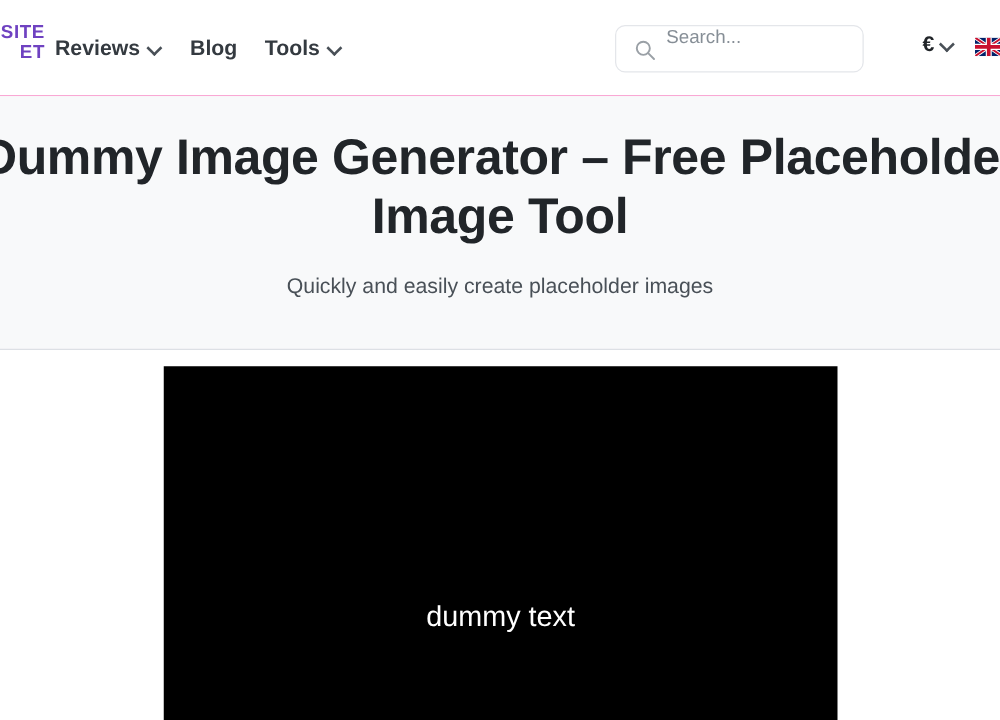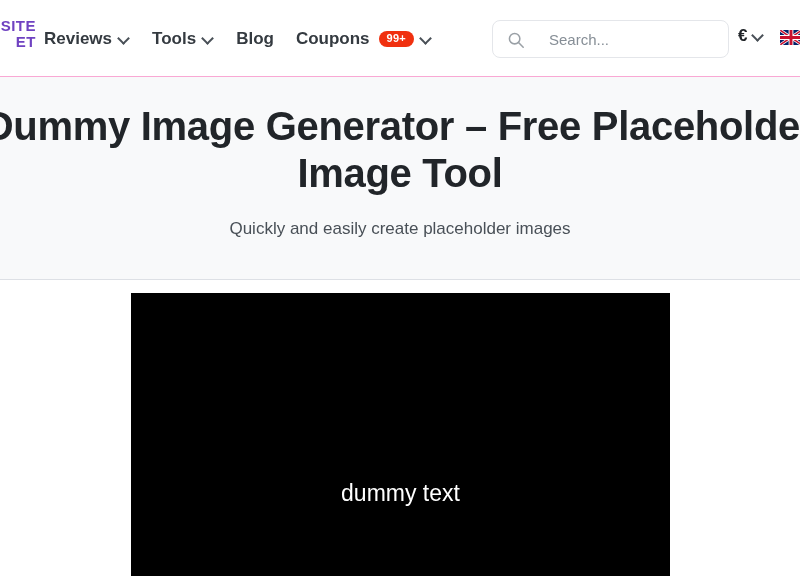--- a/index.html
+++ b/index.html
@@ -104,28 +104,28 @@
     line-height: 1;
     margin-left: 2px;
     letter-spacing: 0.2px;
   }
 
   
   .search-box {
     position: absolute;
     left: 492px;
     top: 20px;
-    width: 237px;
+    width: 199px;
     height: 38px;
     border: 1px solid #e4e6ea;
     border-radius: 8px;
     background: #ffffff;
     display: flex;
-    align-items: center;
-    padding-left: 56px;
+    align-items: flex-start;
+    padding-left: 40px;
     cursor: text;
   }
   .search-icon {
     position: absolute;
     left: 14px;
     top: 10px;
     width: 18px;
     height: 18px;
   }
   .search-input {
@@ -248,33 +248,28 @@
     </div>
 
     <div class="nav-links">
 
       <div class="nav-item">
         <span>Reviews</span>
         <span class="chev"></span>
       </div>
 
       <div class="nav-item">
+        <span>Blog</span>
+      </div>
+
+      <div class="nav-item">
         <span>Tools</span>
         <span class="chev"></span>
       </div>
 
-      <div class="nav-item">
-        <span>Blog</span>
-      </div>
-
-      <div class="nav-item">
-        <span>Coupons</span>
-        <span class="badge-99">99+</span>
-        <span class="chev"></span>
-      </div>
 
     </div>
 
     <div class="search-box">
       <svg class="search-icon" viewBox="0 0 20 20">
         <circle cx="8.5" cy="8.5" r="5.8" fill="none" stroke="#9aa0a6" stroke-width="1.7"></circle>
         <line x1="12.8" y1="12.8" x2="18" y2="18" stroke="#9aa0a6" stroke-width="1.7" stroke-linecap="round"></line>
       </svg>
       <input class="search-input" type="text" placeholder="Search..." style="">
     </div>

